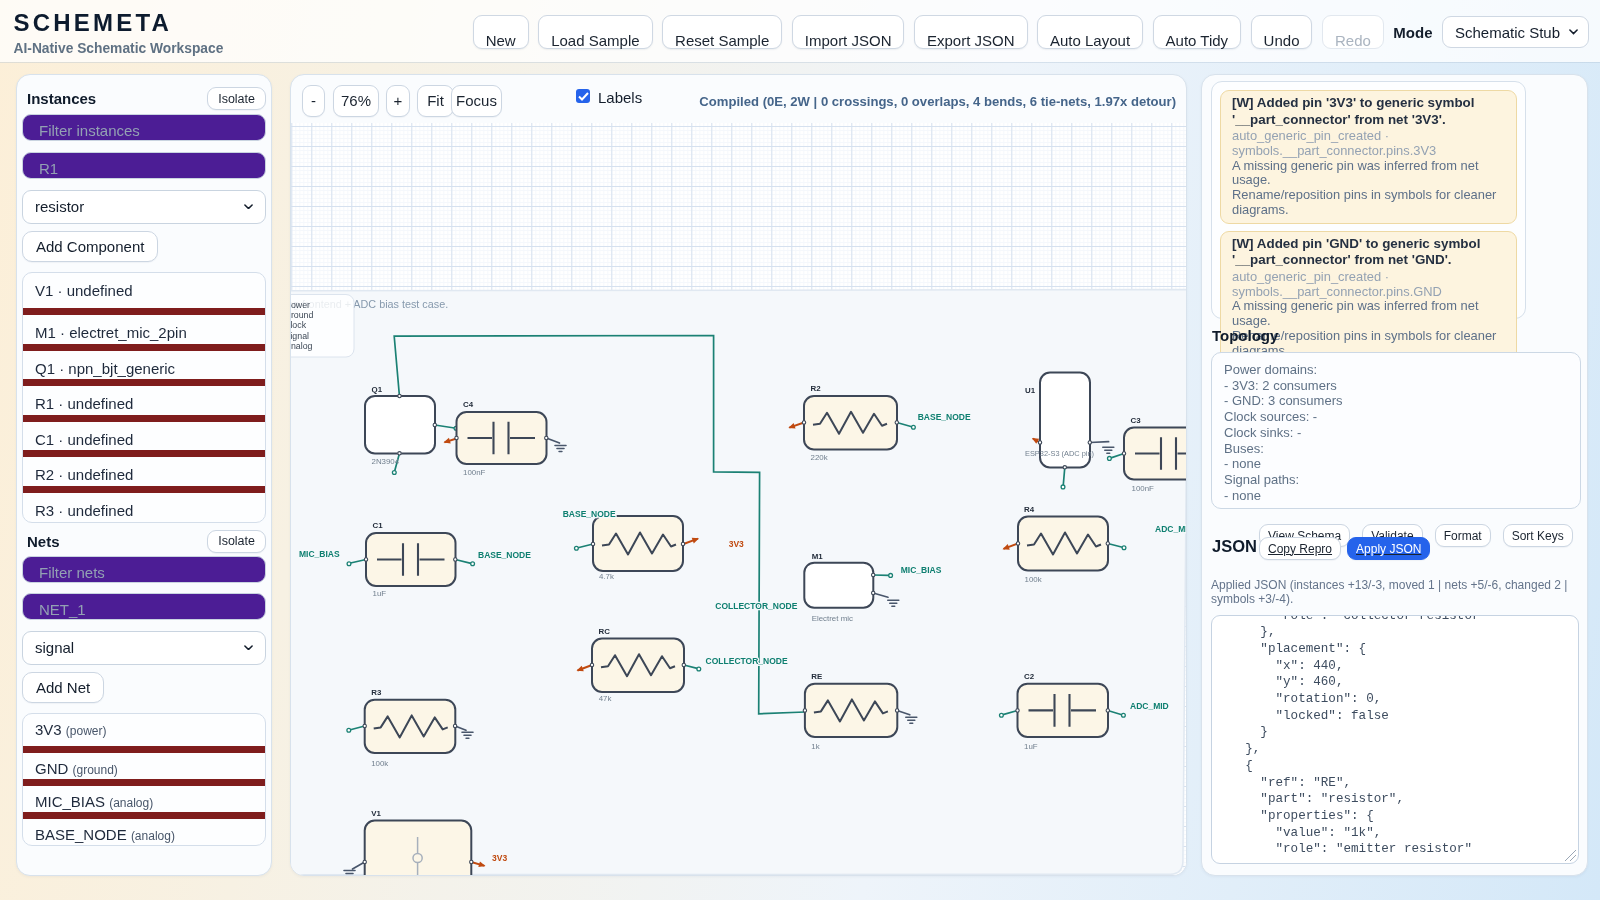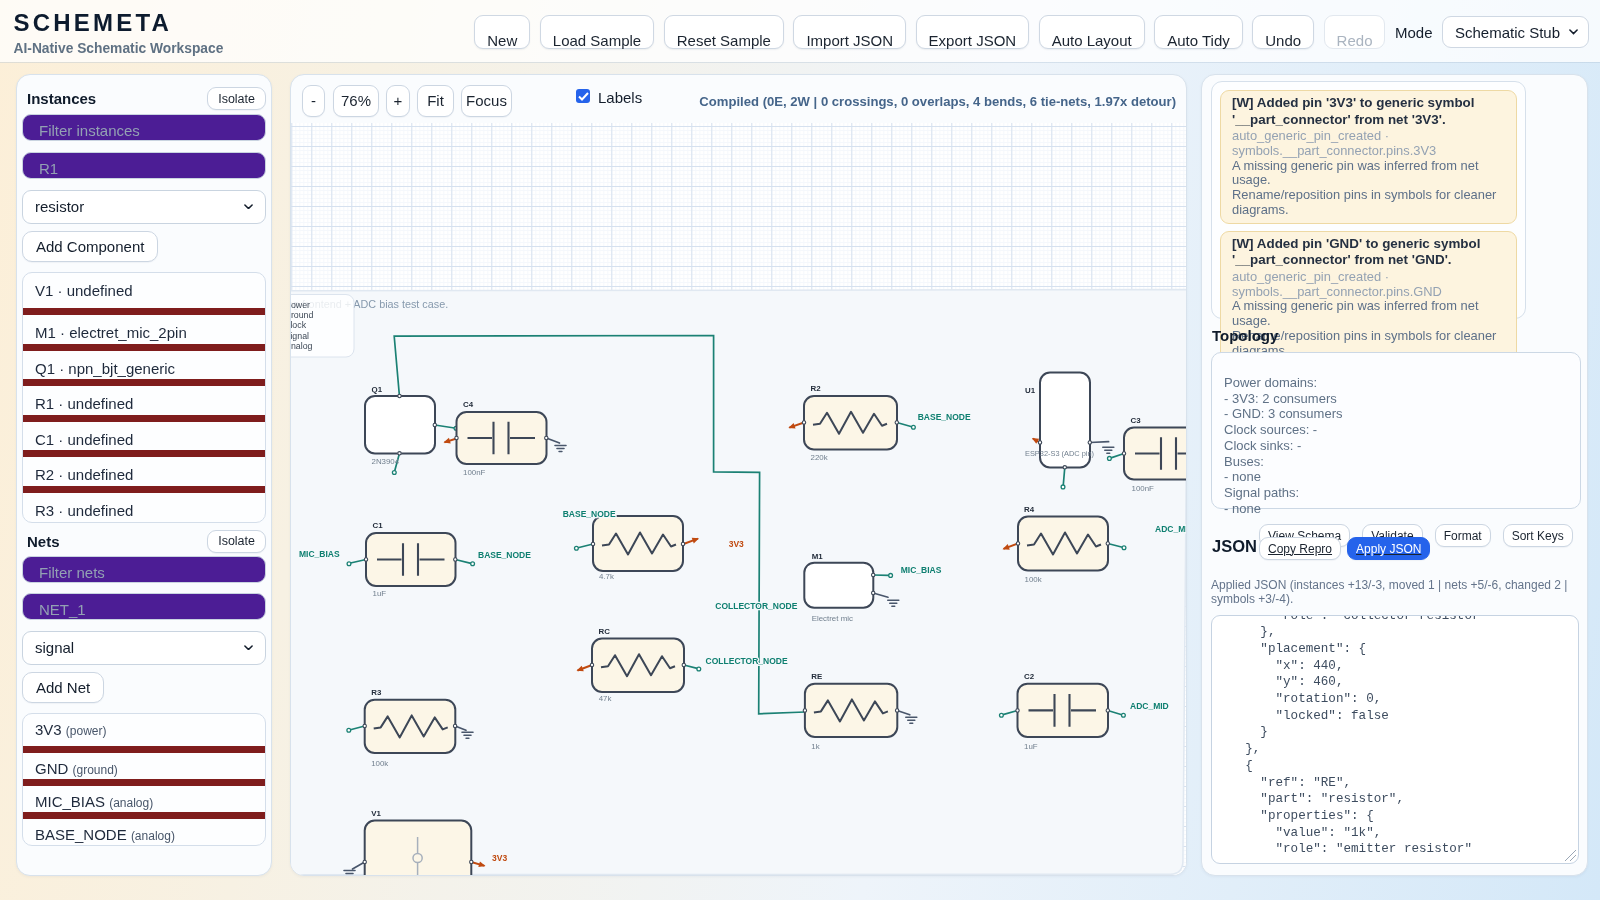--- a/index.html
+++ b/index.html
@@ -19,21 +19,21 @@
 .logo h1 { font-size:24px; letter-spacing:3.2px; color:#0d1b2e; font-weight:bold; }
 .logo .sub { font-size:13.8px; font-weight:bold; color:#5f7183; margin-top:4px; }
 .hbtns { position:absolute; right:11px; top:15px; display:flex; gap:9.5px; align-items:center; }
 button.hb {
   font-family:"Liberation Sans",sans-serif;
   font-size:15px; color:#1b2430; background:#fff;
   border:1px solid #cfd8e3; border-radius:9px; height:32px; padding:16px 12px;
   box-shadow:0 1px 1.5px rgba(30,60,90,.07);
 }
 button.hb:disabled { color:#aab4c0; border-color:#e2e8ef; box-shadow:none; }
-.modelab { font-size:15px; font-weight:normal; color:#141e2c; margin:0 0 0 0; }
+.modelab { font-size:15px; font-weight:bold; color:#141e2c; margin:0 0 0 0; }
 .hselect {
   display:flex; align-items:center; justify-content:space-between;
   width:147px; height:32px; background:#fff; border:1px solid #cfd8e3; border-radius:9px;
   font-size:15px; color:#141e2c; padding:0 10px 0 12px;
 }
 
 .panel {
   position:absolute; background:#fafcfe; border:1px solid #d8e2ec; border-radius:14px;
   box-shadow:0 1px 3px rgba(30,60,90,.05);
 }
@@ -104,21 +104,21 @@
   background:#fdf4df; border:1px solid #eed9a4; border-radius:9px;
   padding:4px 11px 5px 11px; margin-bottom:7px;
 }
 .warn .wt { font-size:13.4px; font-weight:bold; color:#253041; line-height:16.5px; }
 .warn .wm { font-size:12.9px; color:#94a2b3; line-height:14.8px; margin-top:1px; }
 .warn .wb { font-size:12.9px; color:#5d7089; line-height:14.8px; }
 .rh { position:absolute; left:10px; font-size:15px; font-weight:bold; color:#0f1b2b; }
 .topobox {
   position:absolute; left:9px; top:277px; width:370px; height:157px;
   background:#fcfdff; border:1px solid #ccd8e5; border-radius:10px;
-  padding:22px 12px; font-size:13px; line-height:15.7px; color:#5f7186; white-space:pre;
+  padding:9px 12px; font-size:13px; line-height:15.7px; color:#5f7186; white-space:pre;
 }
 .jsonbtns { position:absolute; left:57px; display:flex; gap:12px; }
 .jsonbtns.r2 { gap:6px; }
 .jb {
   white-space:nowrap;
   font-family:"Liberation Sans",sans-serif; font-size:12px; color:#1b2430;
   background:#fff; border:1px solid #ccd6e2; border-radius:9px; height:23px; padding:0 8px;
   box-shadow:0 1px 1px rgba(30,60,90,.05);
 }
 .jb.primary { background:#2563eb; border-color:#2563eb; color:#fff; }
@@ -204,21 +204,21 @@
     <div class="row">BASE_NODE <span class="small">(analog)</span></div>
   </div>
 </div>
 
 <div id="mid" class="panel">
   <div class="ctoolbar">
     <span class="ctb" style="left:11px; width:23px;">-</span>
     <span class="ctb" style="left:42px; width:46px;">76%</span>
     <span class="ctb" style="left:95px; width:24px;">+</span>
     <span class="ctb" style="left:126px; width:37px;">Fit</span>
-    <span class="ctb" style="left:170px; width:51px;">Focus</span>
+    <span class="ctb" style="left:160px; width:51px;">Focus</span>
     <span class="cklbl" style="left:285px;"><span class="ckbox">
           <svg width="11" height="9" viewBox="0 0 11 9">
             <path d="M1,4.5 L4,7.5 L10,1" stroke="#fff" stroke-width="2" fill="none"></path>
           </svg>
         </span>Labels</span>
     <span class="compiled">Compiled (0E, 2W | 0 crossings, 0 overlaps, 4 bends, 6 tie-nets, 1.97x detour)</span>
   </div>
   <div id="gridarea">
     <svg id="scene" width="895" height="753" viewBox="291 122 895 753">
 <defs>

